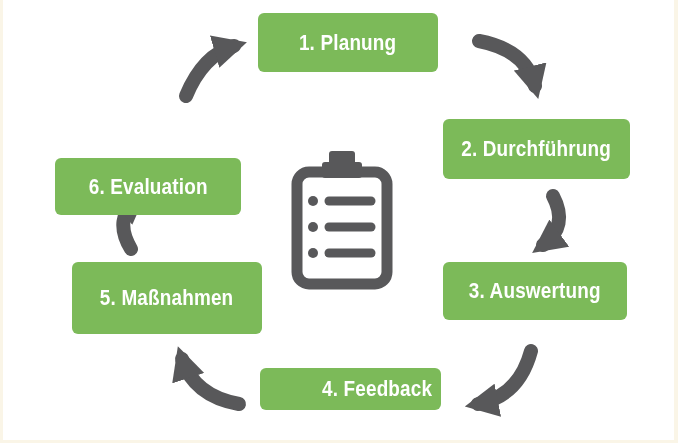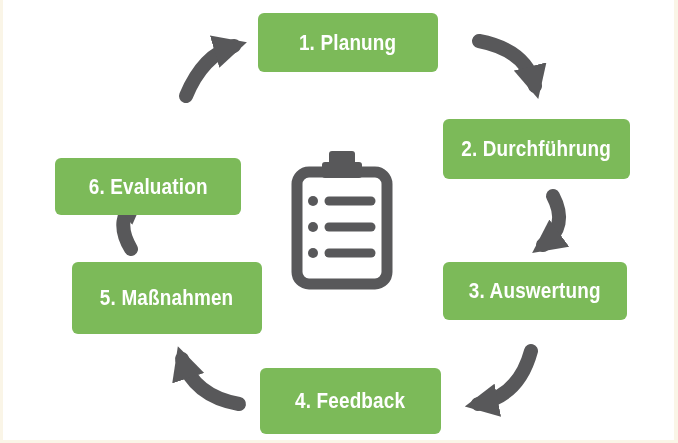--- a/index.html
+++ b/index.html
@@ -41,21 +41,21 @@
     font-weight:bold;
     font-size:22px;
     white-space:nowrap;
     transform:scaleX(0.86);
     display:inline-block;
     letter-spacing:0.2px;
   }
   .step1{left:258px;top:13px;width:180px;height:59px;}
   .step2{left:443px;top:119px;width:187px;height:60px;}
   .step3{left:443px;top:262px;width:184px;height:58px;text-align:right;}
-  .step4{left:260px;top:368px;width:181px;height:66px;}
+  .step4{left:260px;top:368px;width:181px;height:42px;justify-content:flex-end;}
   .step5{left:48px;top:262px;width:190px;height:72px;margin-left:24px;}
   .step6{left:55px;top:117px;width:186px;height:57px;margin-top:41px;}
 
   svg.overlay{
     position:absolute;
     left:0;top:0;
     width:678px;height:443px;
     pointer-events:none;
   }
   .arrow{

